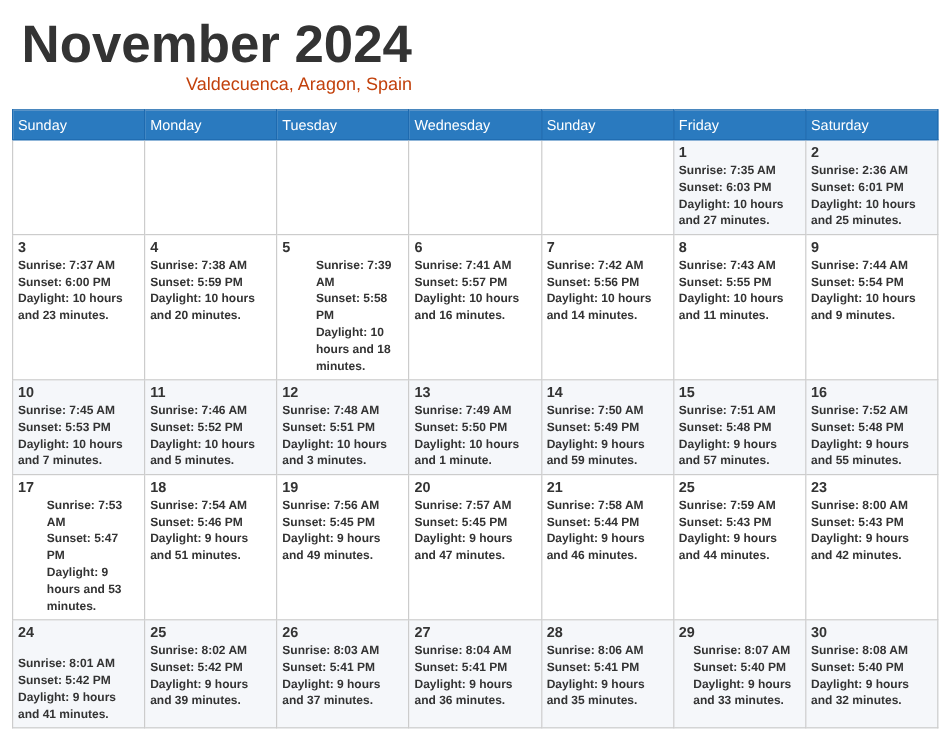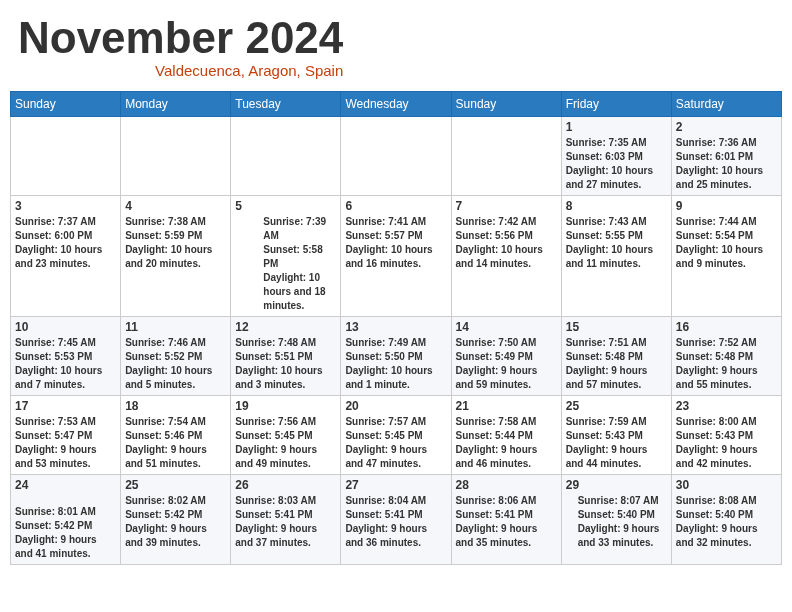--- a/index.html
+++ b/index.html
@@ -131,21 +131,21 @@
         <td class="empty-cell"></td>
         <td class="empty-cell"></td>
         <td>
           <span class="day-number">1</span>
           <div class="day-info" style="white-space: pre-line;">Sunrise: 7:35 AM
 Sunset: 6:03 PM
 Daylight: 10 hours and 27 minutes.</div>
         </td>
         <td>
           <span class="day-number">2</span>
-          <div class="day-info" style="white-space: pre-line;">Sunrise: 7:36 AM
+          <div class="day-info" style="white-space: pre-line;">Sunrise: 2:36 AM
 Sunset: 6:01 PM
 Daylight: 10 hours and 25 minutes.</div>
         </td>
       </tr>
       <tr>
         <td>
           <span class="day-number">3</span>
           <div class="day-info" style="white-space: pre-line;">Sunrise: 7:37 AM
 Sunset: 6:00 PM
 Daylight: 10 hours and 23 minutes.</div>
@@ -227,21 +227,21 @@
         <td>
           <span class="day-number">16</span>
           <div class="day-info" style="white-space: pre-line;">Sunrise: 7:52 AM
 Sunset: 5:48 PM
 Daylight: 9 hours and 55 minutes.</div>
         </td>
       </tr>
       <tr>
         <td>
           <span class="day-number">17</span>
-          <div class="day-info" style="white-space: pre-line;">Sunrise: 7:53 AM
+          <div class="day-info" style="white-space: pre-line; margin-left: 24px;">Sunrise: 7:53 AM
 Sunset: 5:47 PM
 Daylight: 9 hours and 53 minutes.</div>
         </td>
         <td>
           <span class="day-number">18</span>
           <div class="day-info" style="white-space: pre-line;">Sunrise: 7:54 AM
 Sunset: 5:46 PM
 Daylight: 9 hours and 51 minutes.</div>
         </td>
         <td>

